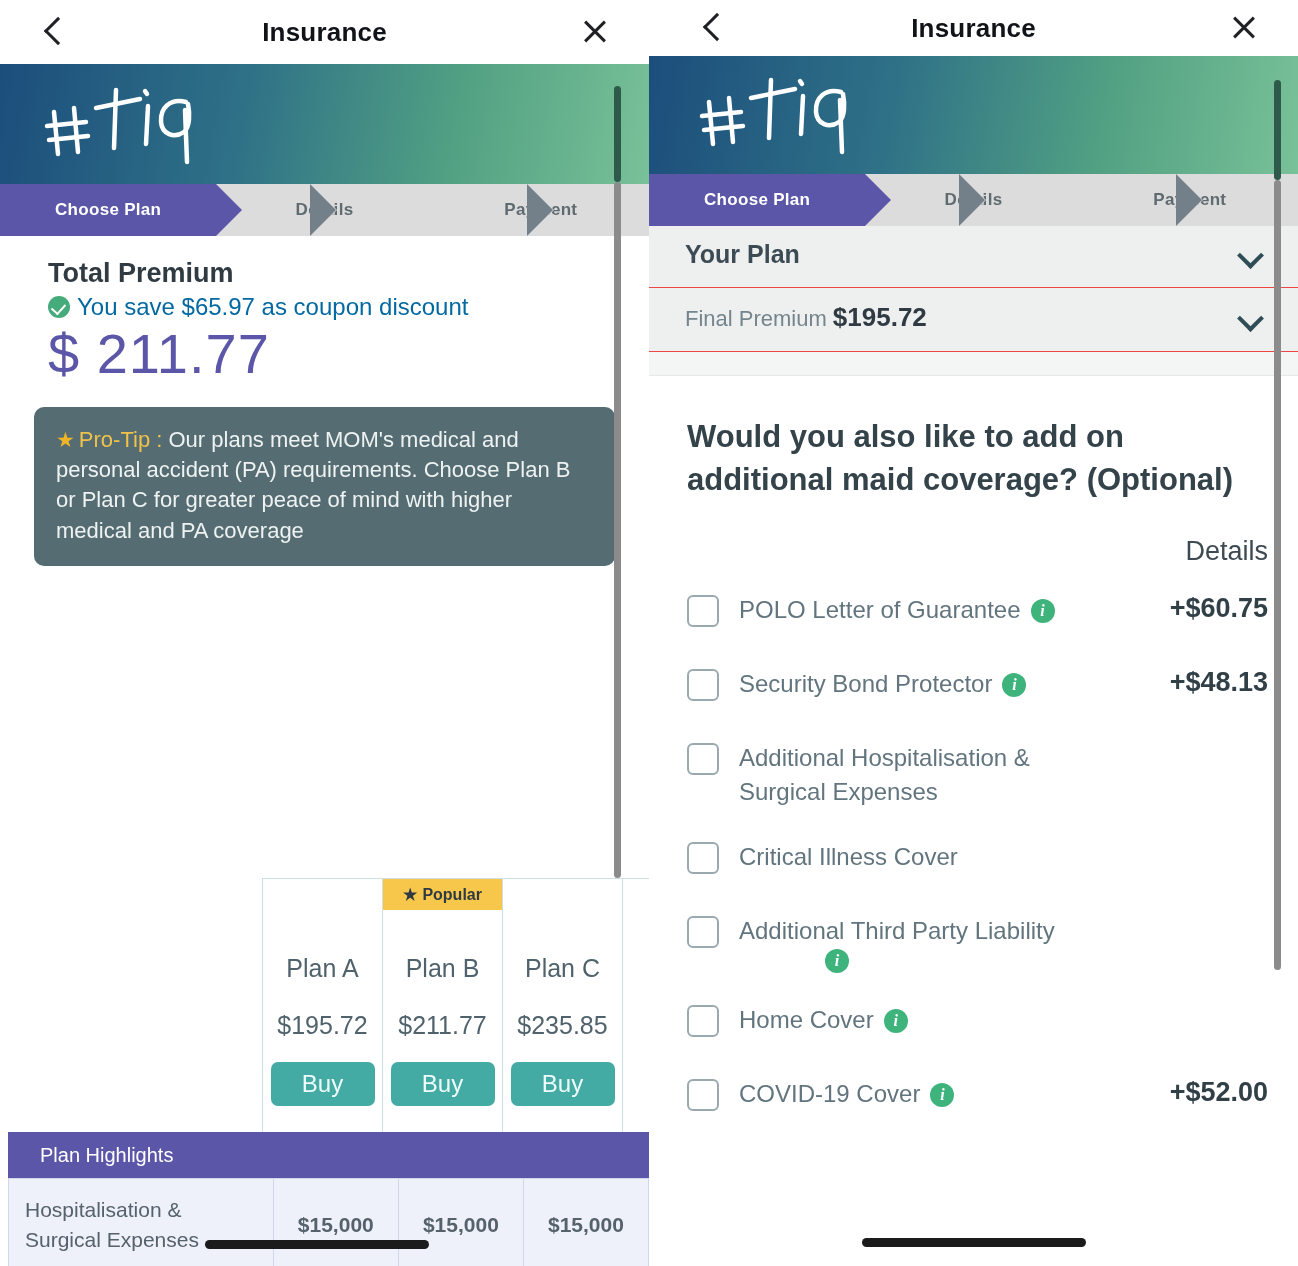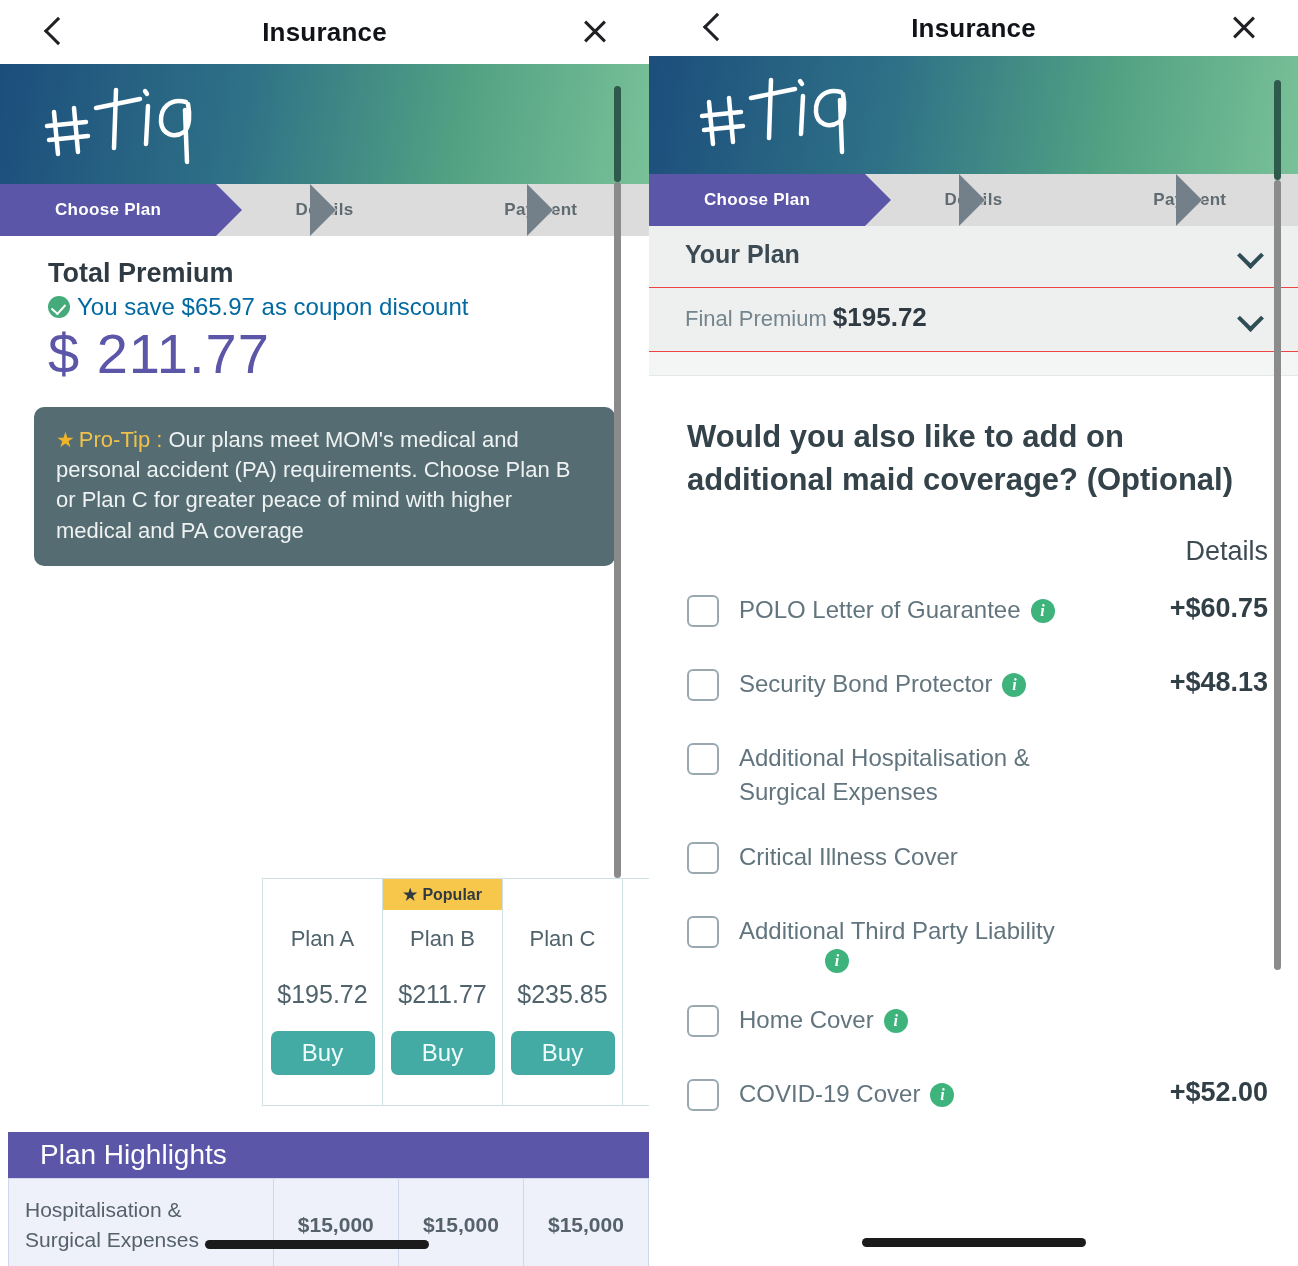--- a/index.html
+++ b/index.html
@@ -139,36 +139,36 @@
     width: 120px; border-right: 1px solid #cfe0e3; position: relative;
     text-align: center; padding-bottom: 30px;
   }
   .pop-slot { height: 31px; }
   .pop-slot.on {
     background: #f7c74b;
     display: flex; align-items: center; justify-content: center; gap: 5px;
     font-size: 16px; font-weight: bold; color: #2f3a42;
   }
   .pop-star { font-size: 16px; color: #2f3a42; }
-  .plan-name { font-size: 22px; color: #50626b; margin-top: 16px; }
+  .plan-name { font-size: 25px; color: #50626b; margin-top: 44px; }
   .plan-price { font-size: 25px; color: #50626b; margin-top: 28px; }
   .buy-btn {
     display: inline-block; margin-top: 22px;
     background: #43aaa4; color: #eefcfb;
     border: none; border-radius: 7px;
     font-size: 24px; padding: 8px 0; width: 104px;
     font-family: inherit; cursor: pointer;
   }
 
   
   .highlights-head {
     position: absolute; left: 8px; top: 896px; width: 641px; height: 46px;
     background: #5b56a8; color: #fff;
     display: flex; align-items: center; padding-left: 32px;
-    font-size: 28px;
+    font-size: 20px;
   }
   .hl-table {
     position: absolute; left: 8px; top: 942px; width: 641px;
     border-collapse: collapse; background: #eef0fa;
   }
   .hl-table td {
     border: 1px solid #cfd8ea;
     color: #56626b;
     font-size: 21px;
     vertical-align: middle;

